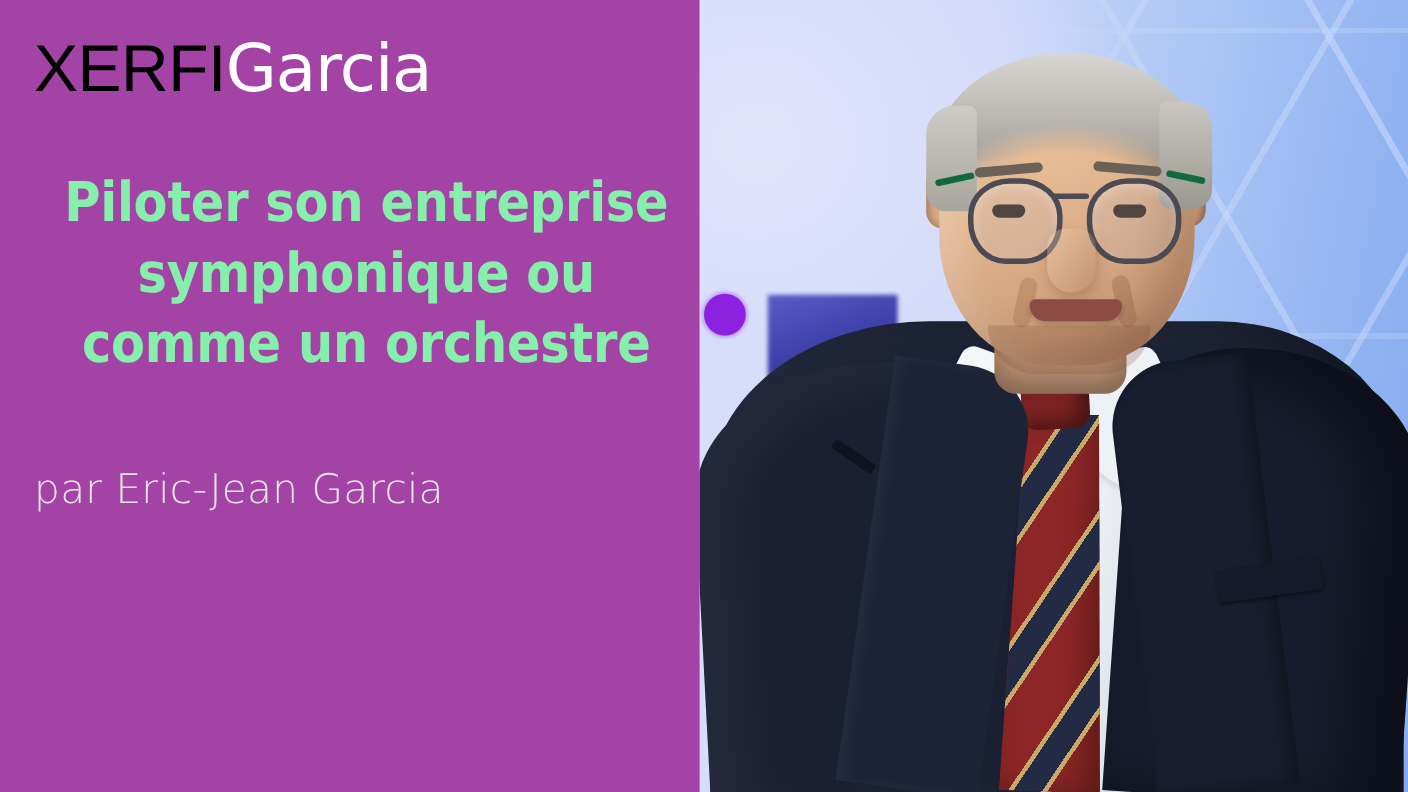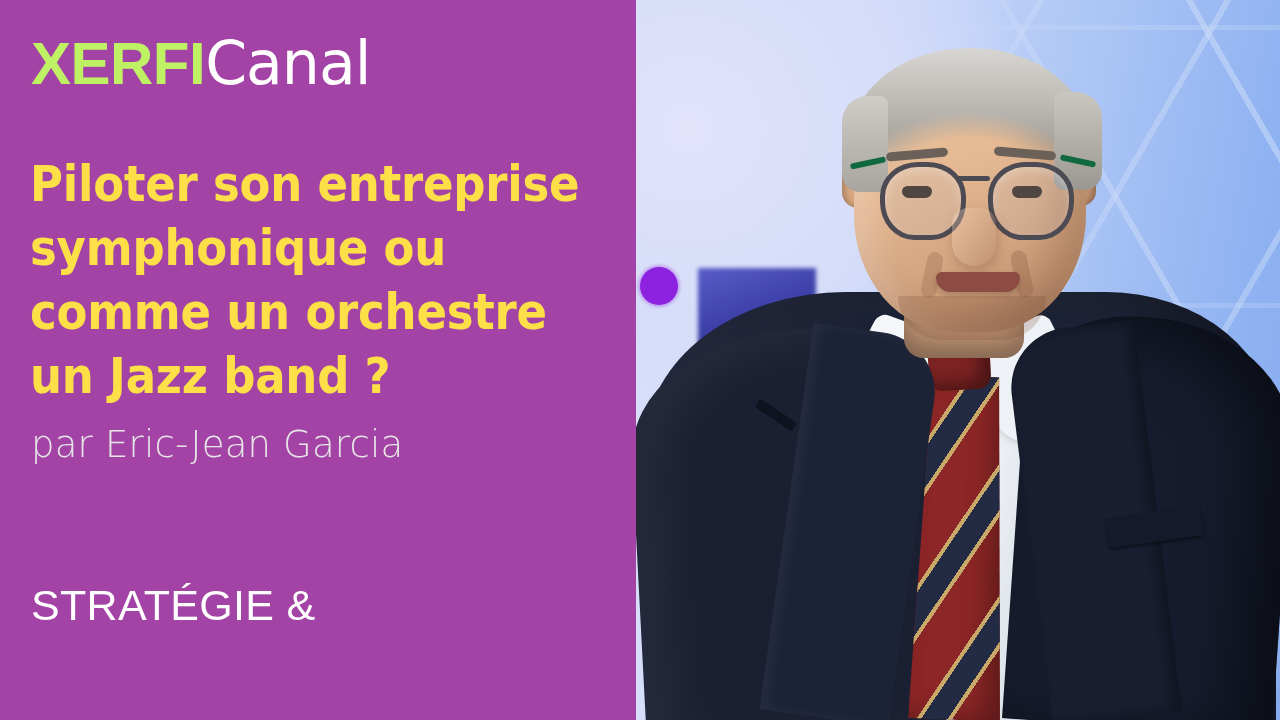--- a/index.html
+++ b/index.html
@@ -31,43 +31,44 @@
     position: absolute;
     left: 31px;
     top: 30px;
     font-size: 60px;
     line-height: 66px;
     letter-spacing: -0.5px;
     white-space: nowrap;
     font-weight: 700;
   }
   #logo .logo-xerfi {
-    color: #bef264;
-    font-weight: 700;
+    color: #000000;
+    font-weight: 400;
     font-family: "Liberation Sans", sans-serif;
   }
   #logo .logo-canal {
     color: #FFFFFF;
     font-weight: 400;
     font-family: "DejaVu Sans", sans-serif;
     letter-spacing: -1px;
   }
 
   
   #headline {
     position: absolute;
     left: 30px;
     top: 152px;
     width: 606px;
-    color: #fde047;
+    color: #86efac;
     font-family: "DejaVu Sans Condensed", "Liberation Sans Narrow", "Liberation Sans", sans-serif;
     font-weight: 700;
     font-size: 50px;
     line-height: 64px;
     letter-spacing: -0.2px;
+    text-align: center;
   }
   #headline .hl-line { display: block; white-space: nowrap; }
 
   
   #byline {
     position: absolute;
     left: 31px;
     top: 423px;
     color: #e5e5e5;
     font-family: "DejaVu Sans Light", "Liberation Sans", sans-serif;
@@ -431,34 +432,32 @@
   }
 </style>
 </head>
 <body>
 
 <div id="stage">
 
   <div id="left-panel">
 
     <div id="logo">
-      <span class="logo-xerfi">XERFI</span><span class="logo-canal">Canal</span>
+      <span class="logo-xerfi">XERFI</span><span class="logo-canal">Garcia</span>
     </div>
 
     <div id="headline">
       <span class="hl-line">Piloter son entreprise</span>
       <span class="hl-line">symphonique ou</span>
       <span class="hl-line">comme un orchestre</span>
-      <span class="hl-line">un Jazz band ?</span>
     </div>
 
     <div id="byline">par Eric-Jean Garcia</div>
 
     <div id="category">
-      <span class="cat-line">STRATÉGIE &amp;</span>
     </div>
 
   </div>
 
   <div id="photo-panel">
 
     <div id="backdrop"></div>
     <div id="facets"></div>
     <div id="glow"></div>
     <div id="monitor"></div>

